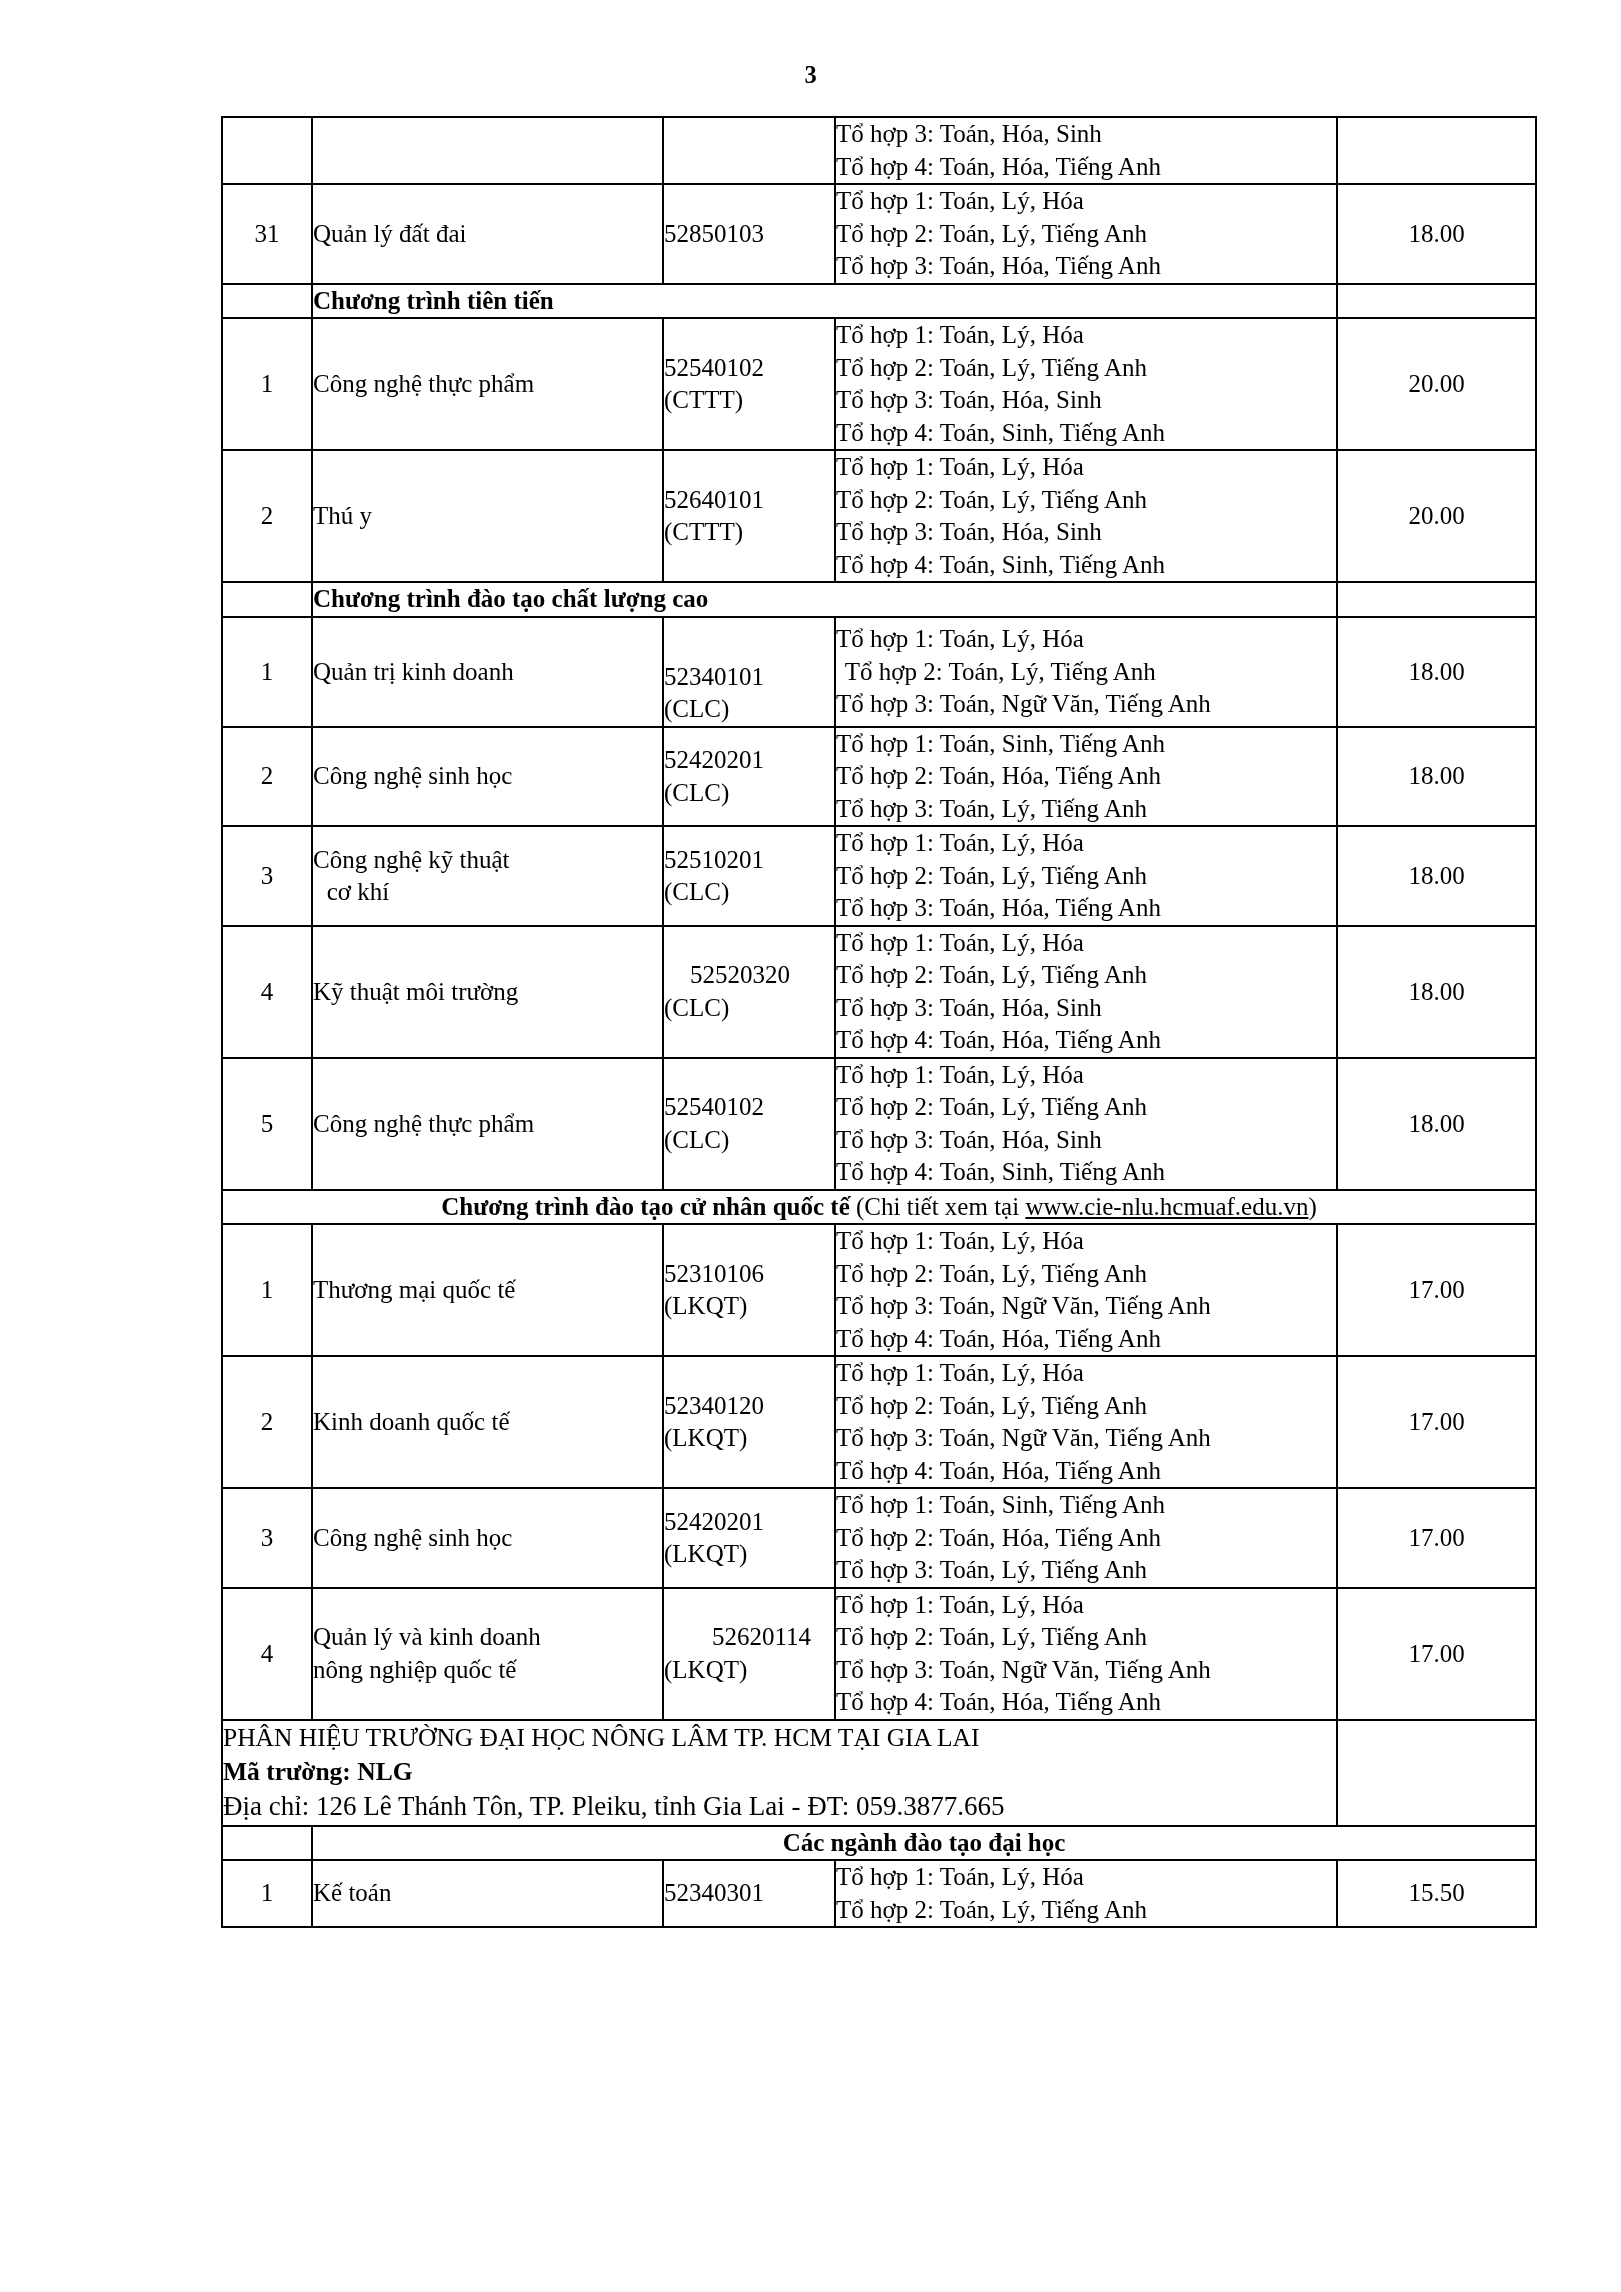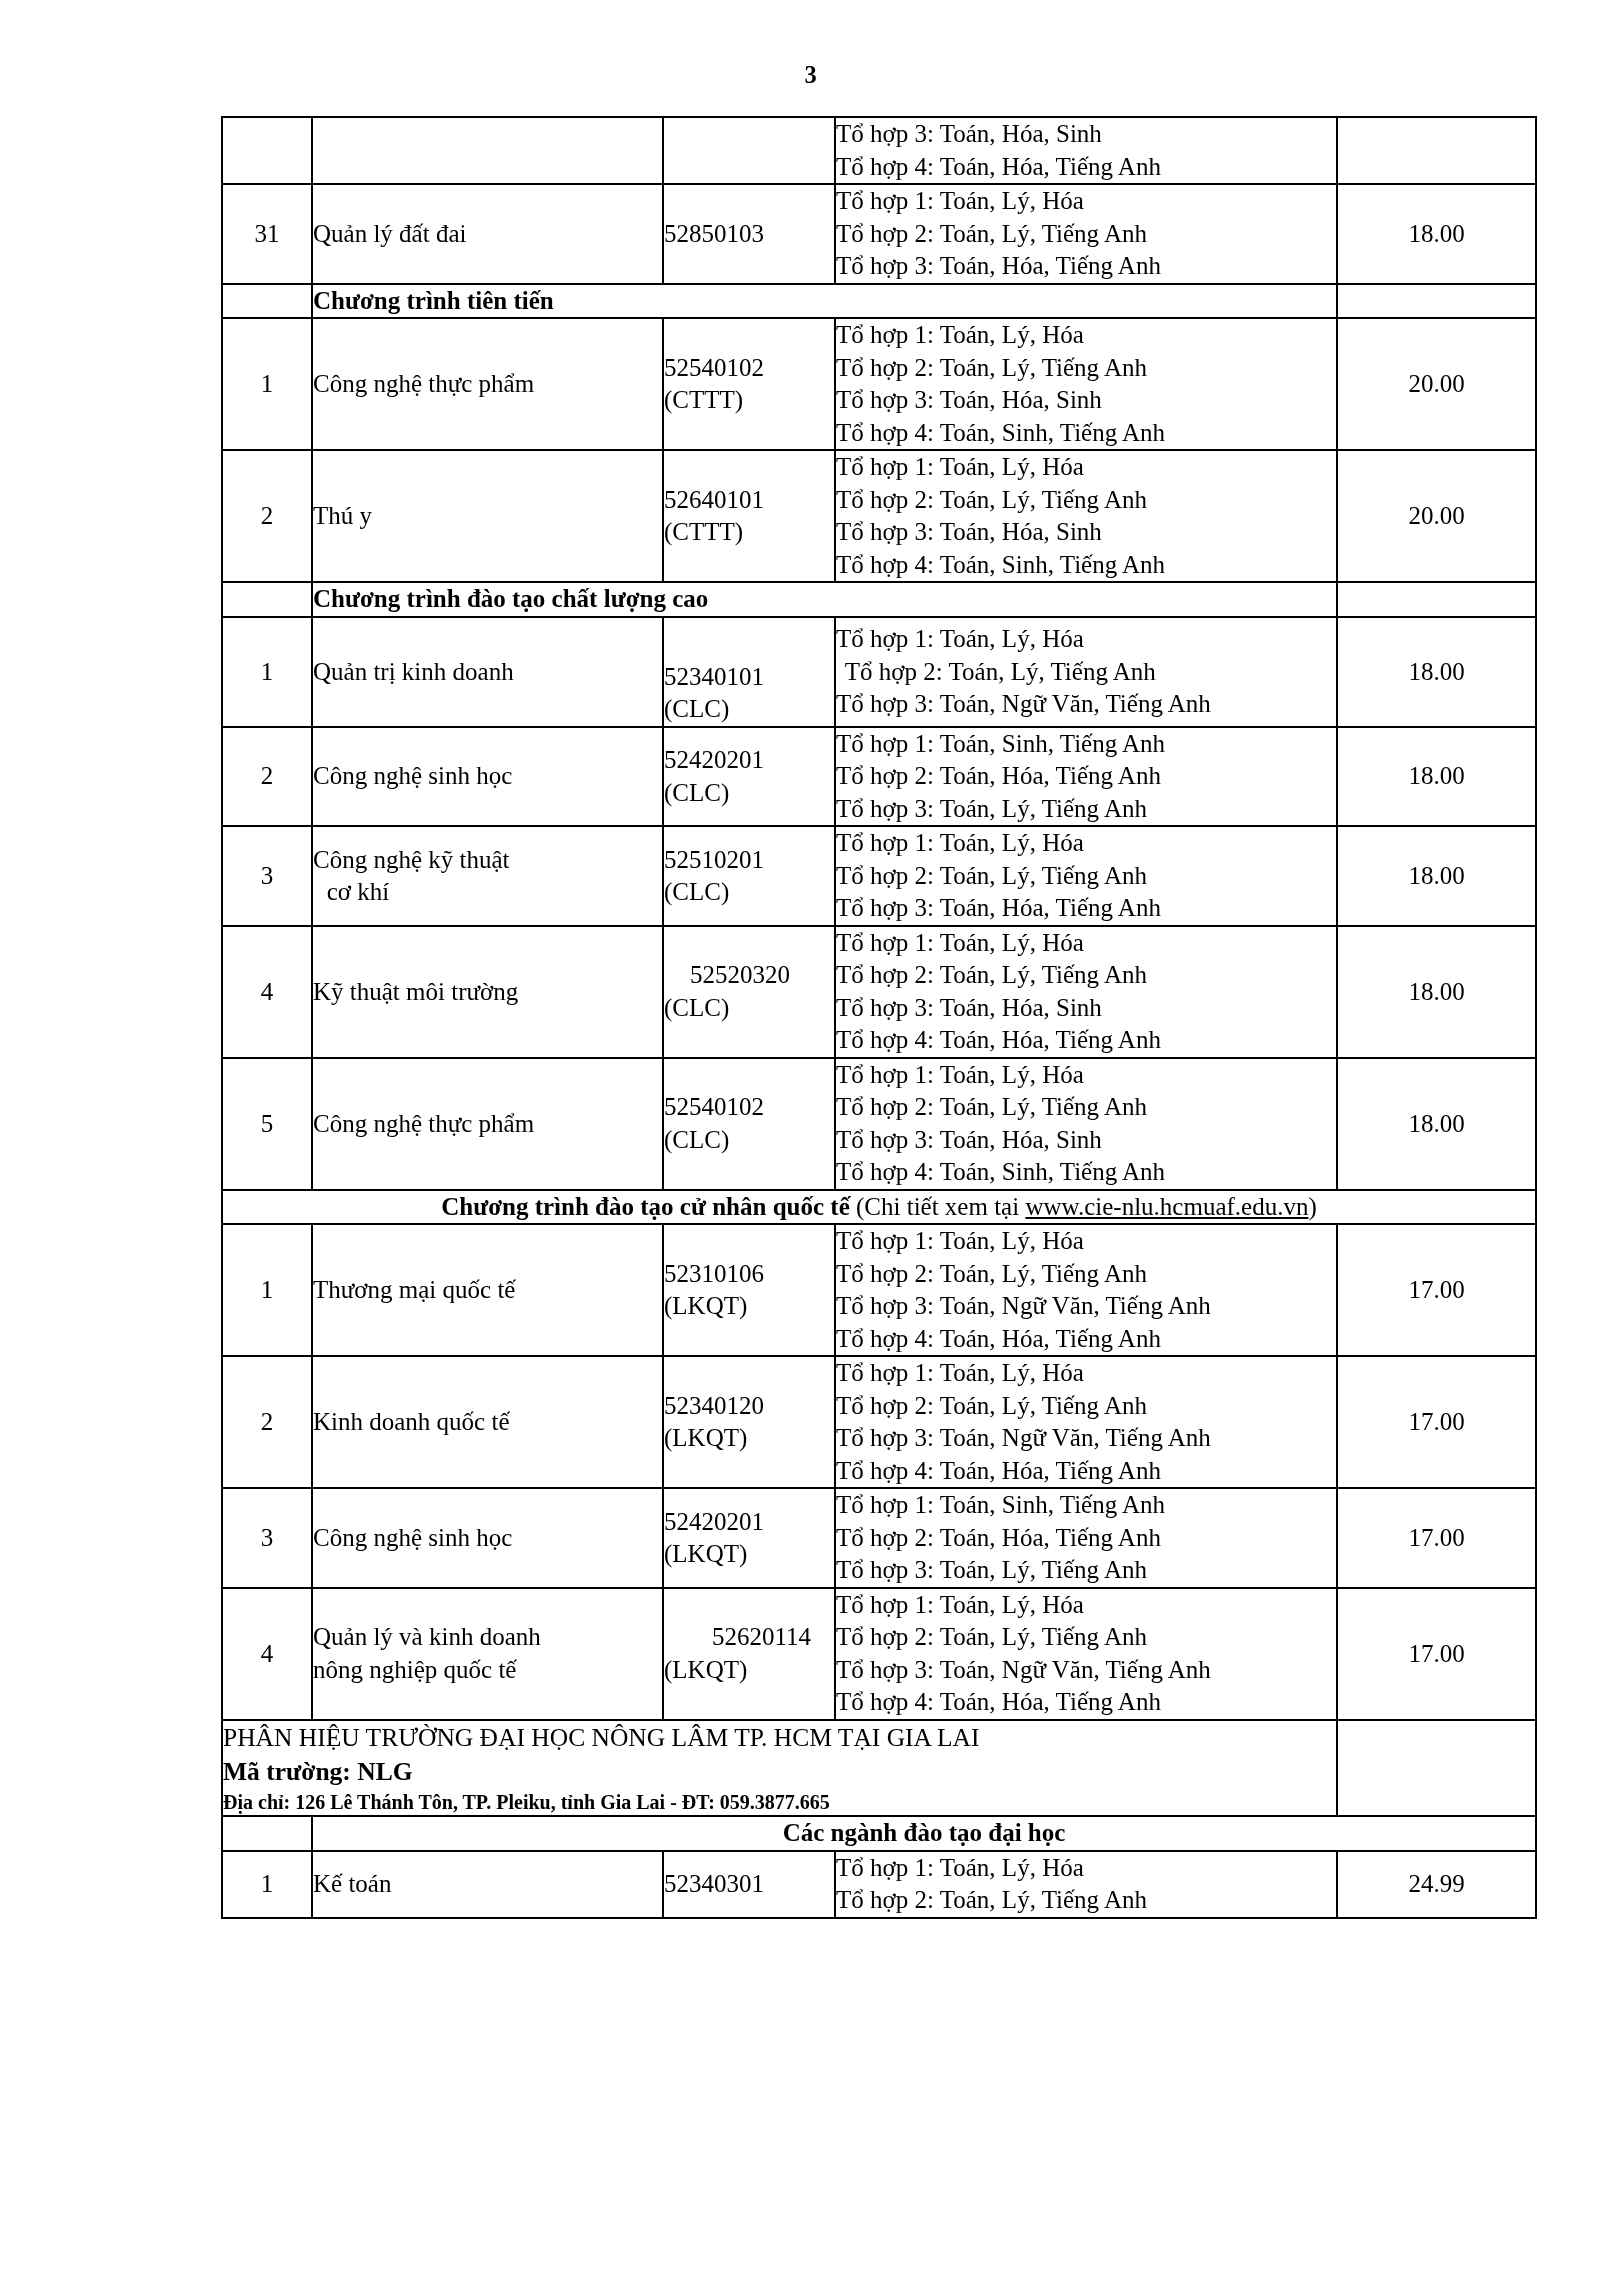--- a/index.html
+++ b/index.html
@@ -111,22 +111,22 @@
     line-height: 1.33;
     display: block;
   }
   .branch-code {
     font-weight: bold;
     font-size: 25.5px;
     line-height: 1.33;
     display: block;
   }
   .branch-addr {
-    font-weight: bold;
-    font-size: 20px;
+    font-weight: normal;
+    font-size: 27px;
     line-height: 1.33;
     display: block;
   }
 </style>
 </head>
 <body>
 
 <div class="page">
 
   <div class="page-number">3</div>
@@ -355,20 +355,20 @@
           <tr class="row-pad">
             <td class="cell-no">1</td>
             <td class="cell-name"><span>Kế toán</span></td>
             <td class="cell-code">
               <span style="display: block;">52340301</span>
             </td>
             <td class="cell-comb">
               <span class="ln">Tổ hợp 1: Toán, Lý, Hóa</span>
               <span class="ln">Tổ hợp 2: Toán, Lý, Tiếng Anh</span>
             </td>
-            <td class="cell-score">24.99</td>
+            <td class="cell-score">15.50</td>
           </tr>
         </tbody>
     </table>
   </div>
 
 </div>
 
 
 </body></html>

